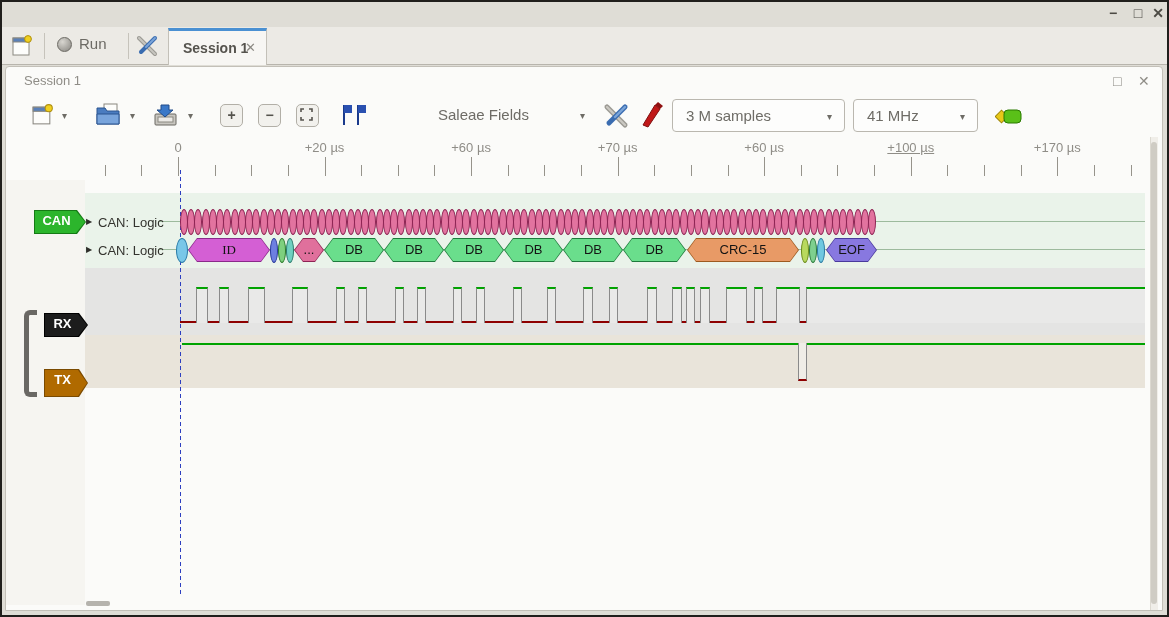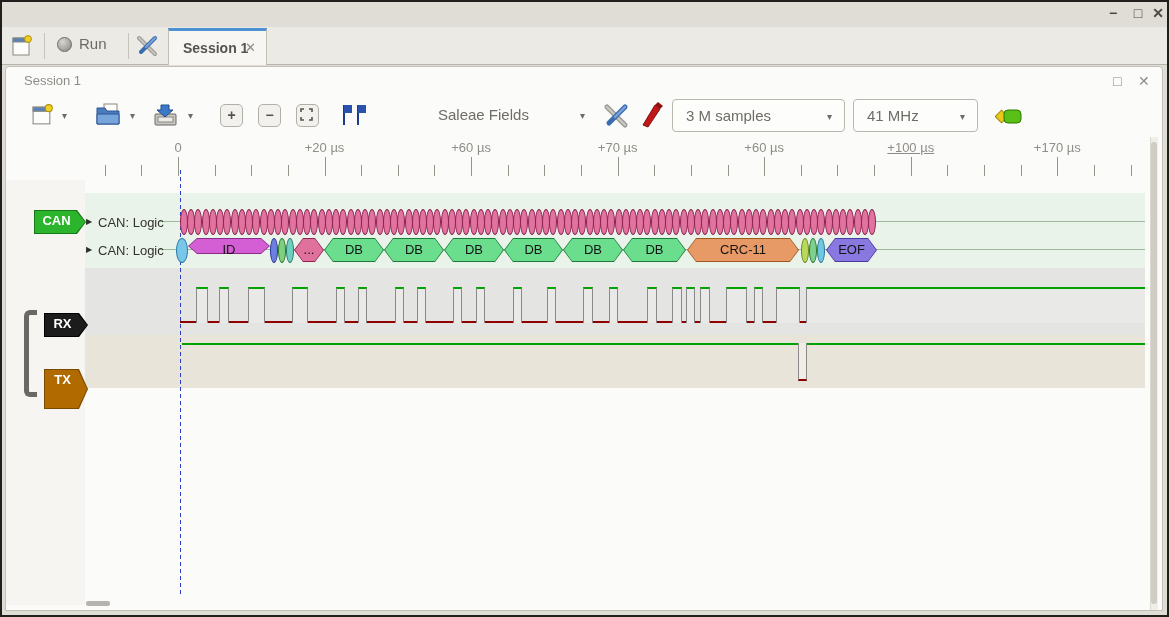--- a/index.html
+++ b/index.html
@@ -207,21 +207,21 @@
     <div class="tagO" style="background:#157a15;"></div>
     <div class="tagI" style="background:#2cb52c;"></div>
     <div class="tag-text">CAN</div>
   </div>
   <div class="abs bracket"></div>
   <div class="tag" style="left:44px;top:313px;width:44px;height:24px;">
     <div class="tagO" style="background:#000;"></div>
     <div class="tagI" style="background:#1c1c1c;"></div>
     <div class="tag-text">RX</div>
   </div>
-  <div class="tag" style="left:44px;top:369px;width:44px;height:40px;">
+  <div class="tag" style="left:44px;top:369px;width:44px;height:28px;">
     <div class="tagO" style="background:#7a4a00;"></div>
     <div class="tagI" style="background:#b06a00;"></div>
     <div class="tag-text">TX</div>
   </div>
 
   <div class="abs trigger-box">
     <svg width="17" height="17" viewBox="0 0 19 19">
       <path d="M2 5 L7 5 L12 14 L17 14" stroke="#111" stroke-width="2.4" fill="none"></path>
     </svg>
   </div>
@@ -356,21 +356,21 @@
       <div style="position: absolute; left: 810.063px; top: 209px; width: 8px; height: 26px; border-radius: 50%; background: rgb(226, 115, 159); border: 1px solid rgb(142, 36, 84);"></div>
       <div style="position: absolute; left: 817.305px; top: 209px; width: 8px; height: 26px; border-radius: 50%; background: rgb(226, 115, 159); border: 1px solid rgb(142, 36, 84);"></div>
       <div style="position: absolute; left: 824.547px; top: 209px; width: 8px; height: 26px; border-radius: 50%; background: rgb(226, 115, 159); border: 1px solid rgb(142, 36, 84);"></div>
       <div style="position: absolute; left: 831.789px; top: 209px; width: 8px; height: 26px; border-radius: 50%; background: rgb(226, 115, 159); border: 1px solid rgb(142, 36, 84);"></div>
       <div style="position: absolute; left: 839.032px; top: 209px; width: 8px; height: 26px; border-radius: 50%; background: rgb(226, 115, 159); border: 1px solid rgb(142, 36, 84);"></div>
       <div style="position: absolute; left: 846.274px; top: 209px; width: 8px; height: 26px; border-radius: 50%; background: rgb(226, 115, 159); border: 1px solid rgb(142, 36, 84);"></div>
       <div style="position: absolute; left: 853.516px; top: 209px; width: 8px; height: 26px; border-radius: 50%; background: rgb(226, 115, 159); border: 1px solid rgb(142, 36, 84);"></div>
       <div style="position: absolute; left: 860.758px; top: 209px; width: 8px; height: 26px; border-radius: 50%; background: rgb(226, 115, 159); border: 1px solid rgb(142, 36, 84);"></div>
       <div style="position: absolute; left: 868px; top: 209px; width: 8px; height: 26px; border-radius: 50%; background: rgb(226, 115, 159); border: 1px solid rgb(142, 36, 84);"></div>
       <div style="position: absolute; left: 176px; top: 238px; width: 12px; height: 25px; border-radius: 50%; background: rgb(121, 199, 232); border: 1px solid rgb(42, 124, 168);"></div>
-      <div style="position: absolute; left: 188px; top: 238px; width: 82px; height: 16px;">
+      <div style="position: absolute; left: 188px; top: 238px; width: 82px; height: 24px; font-family: Liberation Serif, serif;">
         <div class="hexO" style="inset: 0px; background: rgb(138, 42, 138);"></div>
         <div class="hexI" style="background: rgb(212, 95, 212);"></div>
         <div class="ann-label">ID</div>
       </div>
       <div style="position: absolute; left: 270px; top: 238px; width: 8px; height: 25px; border-radius: 50%; background: rgb(109, 127, 224); border: 1px solid rgb(42, 58, 154);"></div>
       <div style="position: absolute; left: 278px; top: 238px; width: 8px; height: 25px; border-radius: 50%; background: rgb(126, 208, 126); border: 1px solid rgb(42, 122, 42);"></div>
       <div style="position: absolute; left: 286px; top: 238px; width: 8px; height: 25px; border-radius: 50%; background: rgb(111, 208, 192); border: 1px solid rgb(42, 122, 106);"></div>
       <div style="position: absolute; left: 294px; top: 238px; width: 30px; height: 24px;">
         <div class="hexO" style="inset: 0px; background: rgb(142, 36, 84);"></div>
         <div class="hexI" style="background: rgb(224, 112, 156);"></div>
@@ -402,21 +402,21 @@
         <div class="ann-label">DB</div>
       </div>
       <div style="position: absolute; left: 623px; top: 238px; width: 63px; height: 24px;">
         <div class="hexO" style="inset: 0px; background: rgb(30, 122, 60);"></div>
         <div class="hexI" style="background: rgb(106, 222, 140);"></div>
         <div class="ann-label">DB</div>
       </div>
       <div style="position: absolute; left: 687px; top: 238px; width: 112px; height: 24px;">
         <div class="hexO" style="inset: 0px; background: rgb(156, 90, 32);"></div>
         <div class="hexI" style="background: rgb(232, 154, 102);"></div>
-        <div class="ann-label">CRC-11</div>
+        <div class="ann-label">CRC-15</div>
       </div>
       <div style="position: absolute; left: 801px; top: 238px; width: 8px; height: 25px; border-radius: 50%; background: rgb(184, 217, 94); border: 1px solid rgb(106, 138, 26);"></div>
       <div style="position: absolute; left: 809px; top: 238px; width: 8px; height: 25px; border-radius: 50%; background: rgb(126, 208, 142); border: 1px solid rgb(42, 122, 58);"></div>
       <div style="position: absolute; left: 817px; top: 238px; width: 8px; height: 25px; border-radius: 50%; background: rgb(111, 200, 224); border: 1px solid rgb(42, 122, 160);"></div>
       <div style="position: absolute; left: 826px; top: 238px; width: 51px; height: 24px;">
         <div class="hexO" style="inset: 0px; background: rgb(74, 58, 156);"></div>
         <div class="hexI" style="background: rgb(136, 120, 224);"></div>
         <div class="ann-label">EOF</div>
       </div>
     </div>

